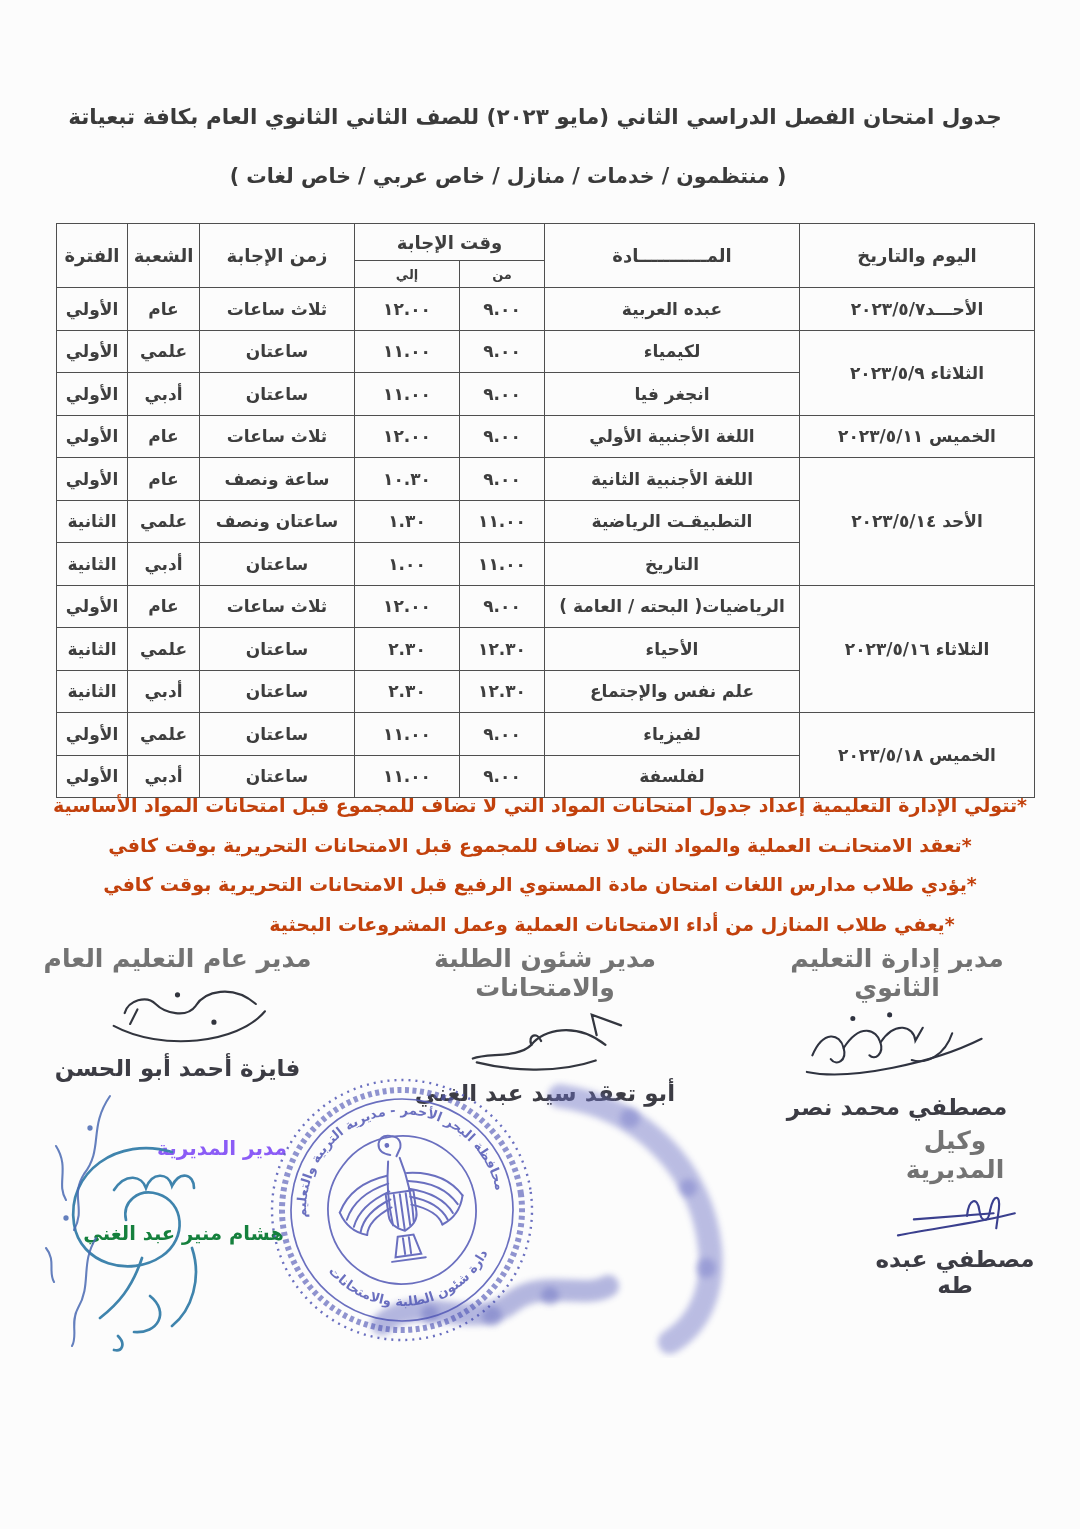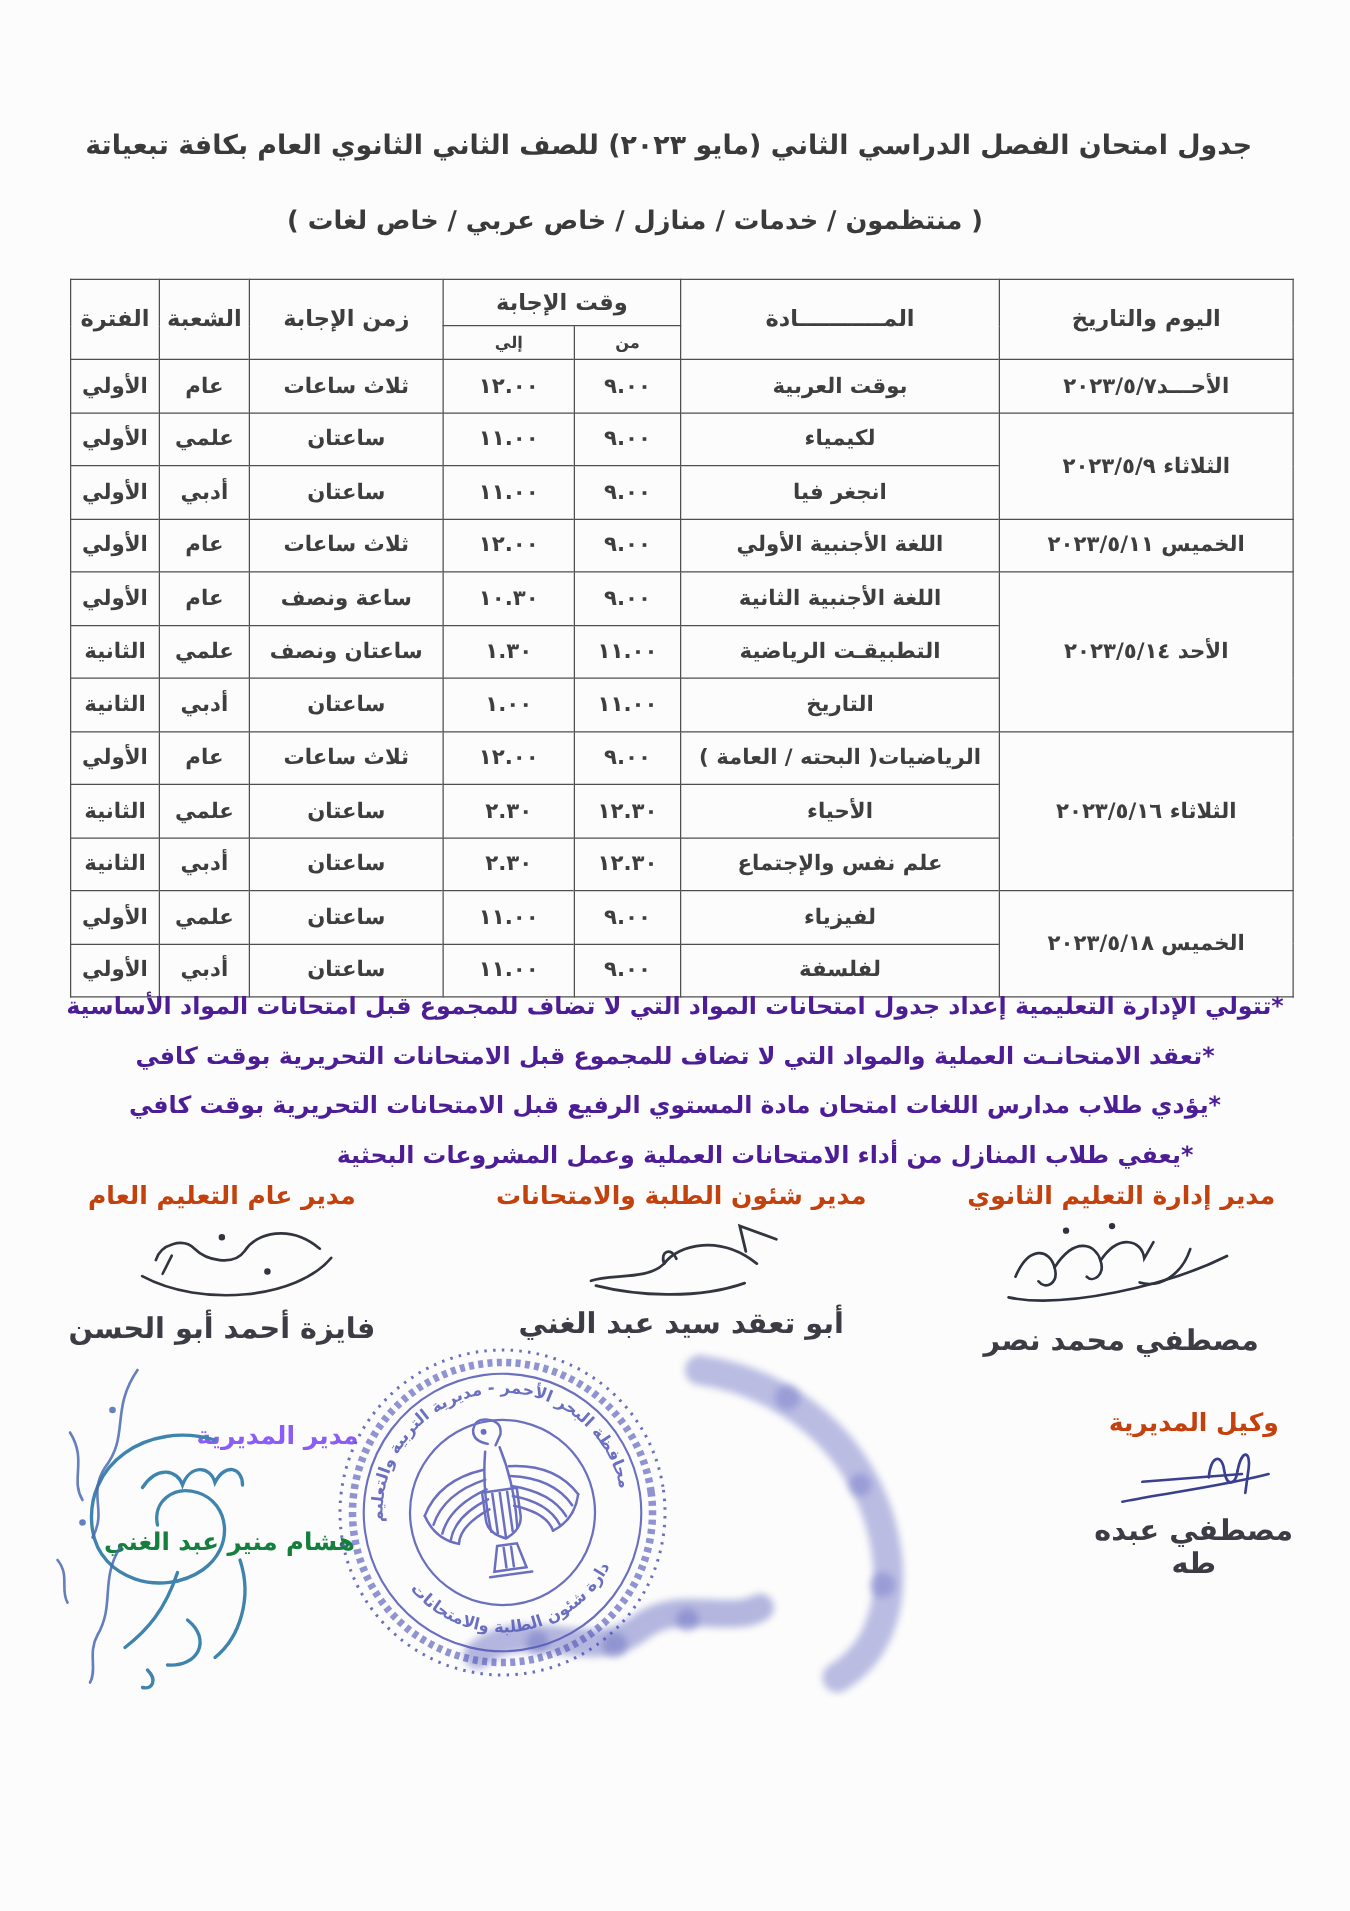--- a/index.html
+++ b/index.html
@@ -24,25 +24,25 @@
     font-weight:bold;color:#3e3e3e;padding:1px 2px;overflow:hidden;}
   table.exam thead th{font-size:18px;}
   table.exam thead tr.h1 th{height:34px;}
   table.exam thead tr.h2 th{height:24px;font-size:13px;}
   table.exam tbody td{height:39.5px;font-size:17px;}
   td.date-cell{font-size:17.5px;}
   td.from-cell,td.to-cell{direction:ltr;letter-spacing:2.5px;font-size:16px;}
   td.subject-cell{font-size:17.5px;}
   
   .notes{position:absolute;top:786px;left:0;right:0;text-align:center;}
-  .note{font-size:19px;font-weight:bold;color:#4c1d95;line-height:2.08;}
+  .note{font-size:19px;font-weight:bold;color:#c2410c;line-height:2.08;}
   .note.shift{transform:translateX(72px);}
   
   .sig-block{position:absolute;text-align:center;}
-  .sig-title{font-size:20px;font-weight:bold;color:#c2410c;}
+  .sig-title{font-size:25px;font-weight:bold;color:#737373;}
   .sig-name{font-size:23px;font-weight:bold;color:#3c3c44;}
   .sig-art{display:block;margin:0 auto;}
   #blk-secondary{top:944px;right:43px;width:280px;}
   #blk-students{top:944px;left:395px;width:300px;}
   #blk-general{top:944px;left:35px;width:285px;}
   #blk-deputy{top:1126px;right:45px;width:160px;}
   #dir-title{position:absolute;top:1136px;left:137px;width:170px;text-align:center;
     font-size:20px;font-weight:bold;color:#8b5cf6;}
   #dir-name{position:absolute;top:1222px;left:56px;width:255px;text-align:center;
     font-size:19.5px;font-weight:bold;color:#15803d;}
@@ -79,21 +79,21 @@
         <th rowspan="2">الفترة</th>
       </tr>
       <tr class="h2">
         <th>من</th>
         <th>إلي</th>
       </tr>
     </thead>
     <tbody>
         <tr>
           <td rowspan="1" class="date-cell">الأحـــد٢٠٢٣/٥/٧</td>
-          <td class="subject-cell">بوقت العربية</td>
+          <td class="subject-cell">عبده العربية</td>
           <td class="from-cell">٩.٠٠</td>
           <td class="to-cell">١٢.٠٠</td>
           <td class="duration-cell">ثلاث ساعات</td>
           <td class="branch-cell">عام</td>
           <td class="period-cell">الأولي</td>
         </tr>
         <tr>
           <td rowspan="2" class="date-cell">الثلاثاء ٢٠٢٣/٥/٩</td>
           <td class="subject-cell">لكيمياء</td>
           <td class="from-cell">٩.٠٠</td>

